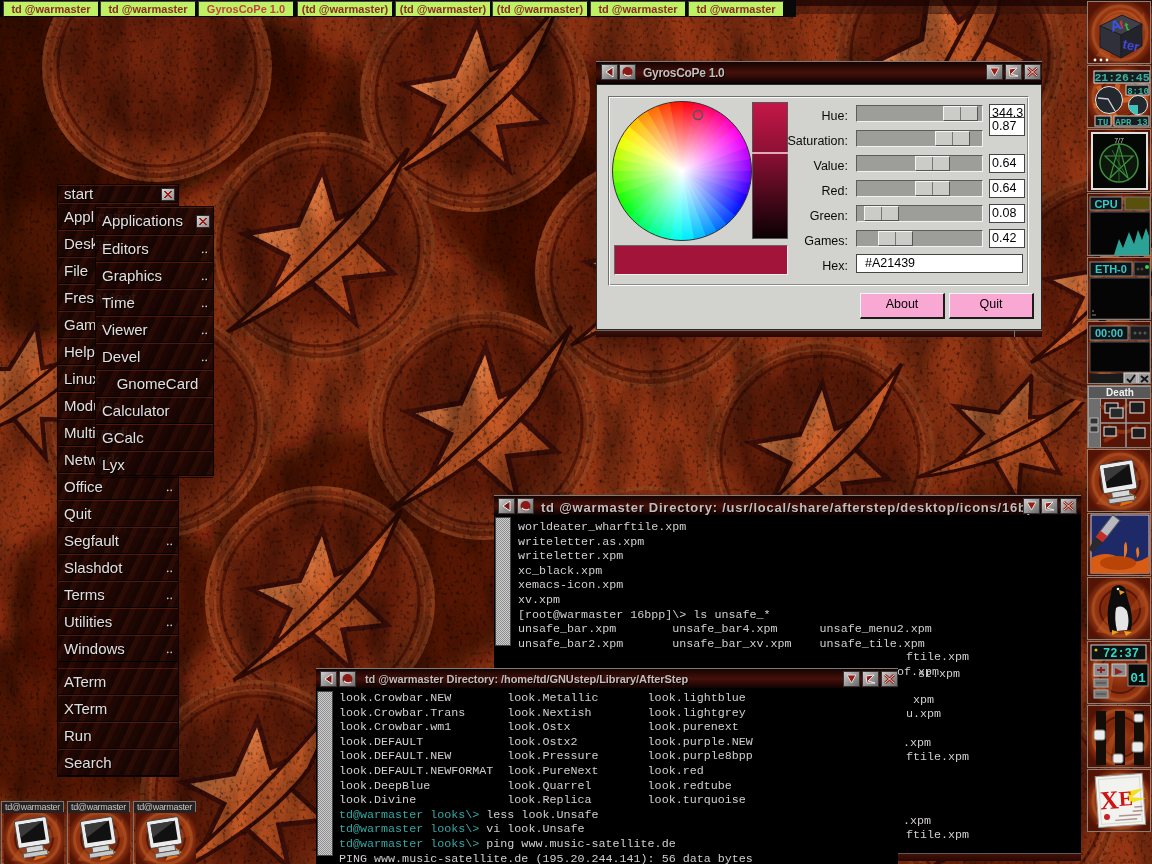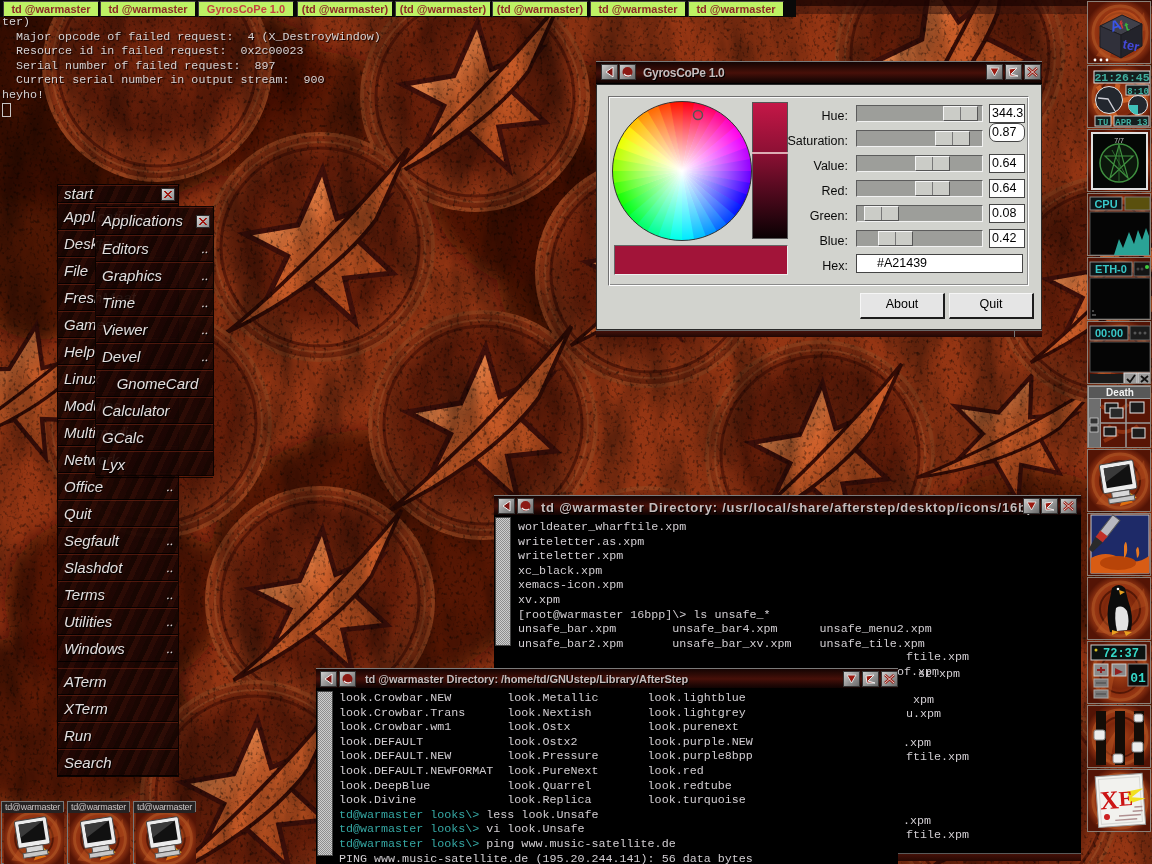--- a/index.html
+++ b/index.html
@@ -42,30 +42,30 @@
   .trough{position:absolute;left:259px;width:127px;height:17px;background:#9d9e9a;
           border-top:1px solid #5c5c5c;border-left:1px solid #5c5c5c;
           border-bottom:1px solid #f2f2f2;border-right:1px solid #f2f2f2;box-sizing:border-box;}
   .handle{position:absolute;top:0px;width:35px;height:15px;background:#cbccc7;
           border-top:1px solid #f5f5f5;border-left:1px solid #f5f5f5;
           border-bottom:1px solid #555;border-right:1px solid #555;box-sizing:border-box;}
   .handle::after{content:"";position:absolute;left:16px;top:0;width:1px;height:100%;background:#777;}
   .numbox{position:absolute;left:392px;width:36px;height:19px;background:#fff;
           border:1px solid #444;box-sizing:border-box;color:#000;font-size:12.5px;line-height:16px;
           padding-left:2px;overflow:hidden;white-space:nowrap;}
-  .gbtn{position:absolute;width:85px;height:26px;background:#e5e5e5;
+  .gbtn{position:absolute;width:85px;height:26px;background:#f9a8d4;
         border-top:1.5px solid #f6f6f6;border-left:1.5px solid #f6f6f6;
         border-bottom:2px solid #1c1c1c;border-right:2px solid #1c1c1c;
         box-sizing:border-box;color:#000;font-size:12.5px;text-align:center;line-height:21px;}
   
   .menu{position:absolute;background:rgba(28,7,3,0.92);}
   .mitem{position:absolute;left:0;width:100%;height:27px;box-sizing:border-box;
          border-top:1px solid rgba(120,40,20,0.55);border-bottom:1px solid rgba(0,0,0,0.8);
          color:#e2dede;font-size:15px;line-height:26px;padding-left:6px;
-         text-shadow:1px 1px 0 #000;overflow:hidden;white-space:nowrap;font-style:italic;}
+         text-shadow:1px 1px 0 #000;overflow:hidden;white-space:nowrap;}
   .stripes{background-image:repeating-linear-gradient(115deg,rgba(0,0,0,0.22) 0 5px,rgba(110,35,15,0.15) 5px 10px,rgba(25,6,3,0.1) 10px 16px);}
   .marrow{position:absolute;right:5px;top:0;color:#cfc9c9;font-size:13px;}
   .mclose{position:absolute;width:14px;height:13px;top:3px;
           background:linear-gradient(135deg,#d8d8d8,#909090);border:1px solid #2e2e2e;box-sizing:border-box;}
   .mclose:before{content:"";position:absolute;left:2px;top:2px;right:2px;bottom:2px;
      background:
        linear-gradient(45deg,transparent 41%,#a01810 41%,#a01810 59%,transparent 59%),
        linear-gradient(-45deg,transparent 41%,#a01810 41%,#a01810 59%,transparent 59%);}
   
   #dock{left:1086px;top:0px;width:66px;height:864px;}
@@ -235,27 +235,20 @@
   <div class="tbtn" style="left:3px">td @warmaster</div>
   <div class="tbtn" style="left:100px">td @warmaster</div>
   <div class="tbtn" style="left:198px;color:#c24340">GyrosCoPe 1.0</div>
   <div class="tbtn" style="left:297px">(td @warmaster)</div>
   <div class="tbtn" style="left:395px">(td @warmaster)</div>
   <div class="tbtn" style="left:492px">(td @warmaster)</div>
   <div class="tbtn" style="left:590px">td @warmaster</div>
   <div class="tbtn" style="left:688px">td @warmaster</div>
 </div>
 
-<div id="atext" class="abs mono">ter)
-  Major opcode of failed request:  4 (X_DestroyWindow)
-  Resource id in failed request:  0x2c00023
-  Serial number of failed request:  897
-  Current serial number in output stream:  900
-heyho!
-<span style="display:inline-block;width:7px;height:12px;border:1px solid #c8c4c4;vertical-align:-2px;"></span></div>
 
 <div class="awin" id="term1" style="left:494px;top:495px;width:587px;height:366px;">
   <div class="atitle" style="height:21px;">
     <div class="abtn" style="left:4px">
           <svg width="15" height="14">
             <path d="M11,2 L4,7 L11,12 Z" fill="#7e1612" stroke="#f0f0f0" stroke-width="1"></path>
           </svg>
         </div>
     <div class="abtn" style="left:23px">
           <svg width="15" height="14">
@@ -451,44 +444,44 @@
 
     <div class="glabel" style="left:131px;top:24px;">Hue:</div>
     <div class="trough" style="top:20px;">
           <div class="handle" style="left:86px"></div>
         </div>
     <div class="numbox" style="top:19px;">344.32</div>
     <div class="glabel" style="left:131px;top:49px;">Saturation:</div>
     <div class="trough" style="top:45px;">
           <div class="handle" style="left:78px"></div>
         </div>
-    <div class="numbox" style="top:38px;border-radius:7px;">0.87</div>
+    <div class="numbox" style="top:32px;">0.87</div>
     <div class="glabel" style="left:131px;top:74px;">Value:</div>
     <div class="trough" style="top:70px;">
           <div class="handle" style="left:58px"></div>
         </div>
     <div class="numbox" style="top:69px;">0.64</div>
     <div class="glabel" style="left:131px;top:99px;">Red:</div>
     <div class="trough" style="top:95px;">
           <div class="handle" style="left:58px"></div>
         </div>
     <div class="numbox" style="top:94px;">0.64</div>
     <div class="glabel" style="left:131px;top:124px;">Green:</div>
     <div class="trough" style="top:120px;">
           <div class="handle" style="left:7px"></div>
         </div>
     <div class="numbox" style="top:119px;">0.08</div>
-    <div class="glabel" style="left:131px;top:149px;">Blue:</div>
+    <div class="glabel" style="left:131px;top:149px;">Games:</div>
     <div class="trough" style="top:145px;">
           <div class="handle" style="left:21px"></div>
         </div>
     <div class="numbox" style="top:144px;">0.42</div>
     <div class="glabel" style="left:131px;top:174px;">Hex:</div>
     <div style="position:absolute;left:259px;top:169px;width:167px;height:19px;background:#fff;
-        border:1px solid #444;box-sizing:border-box;color:#000;font-size:12.5px;line-height:16px;padding-left:20px;">#A21439</div>
+        border:1px solid #444;box-sizing:border-box;color:#000;font-size:12.5px;line-height:16px;padding-left:8px;">#A21439</div>
 
     <div class="gbtn" style="left:263px;top:208px;">About</div>
     <div class="gbtn" style="left:352px;top:208px;">Quit</div>
   </div>
   <div id="gyrofoot">
         <div style="position:absolute;left:418px;top:0;width:1px;height:100%;background:#777;"></div>
       </div>
 </div>
 
 <div class="menu stripes" id="mainmenu" style="left:57px;top:184px;width:120px;height:591px;border:1px solid rgba(0,0,0,0.6);">

